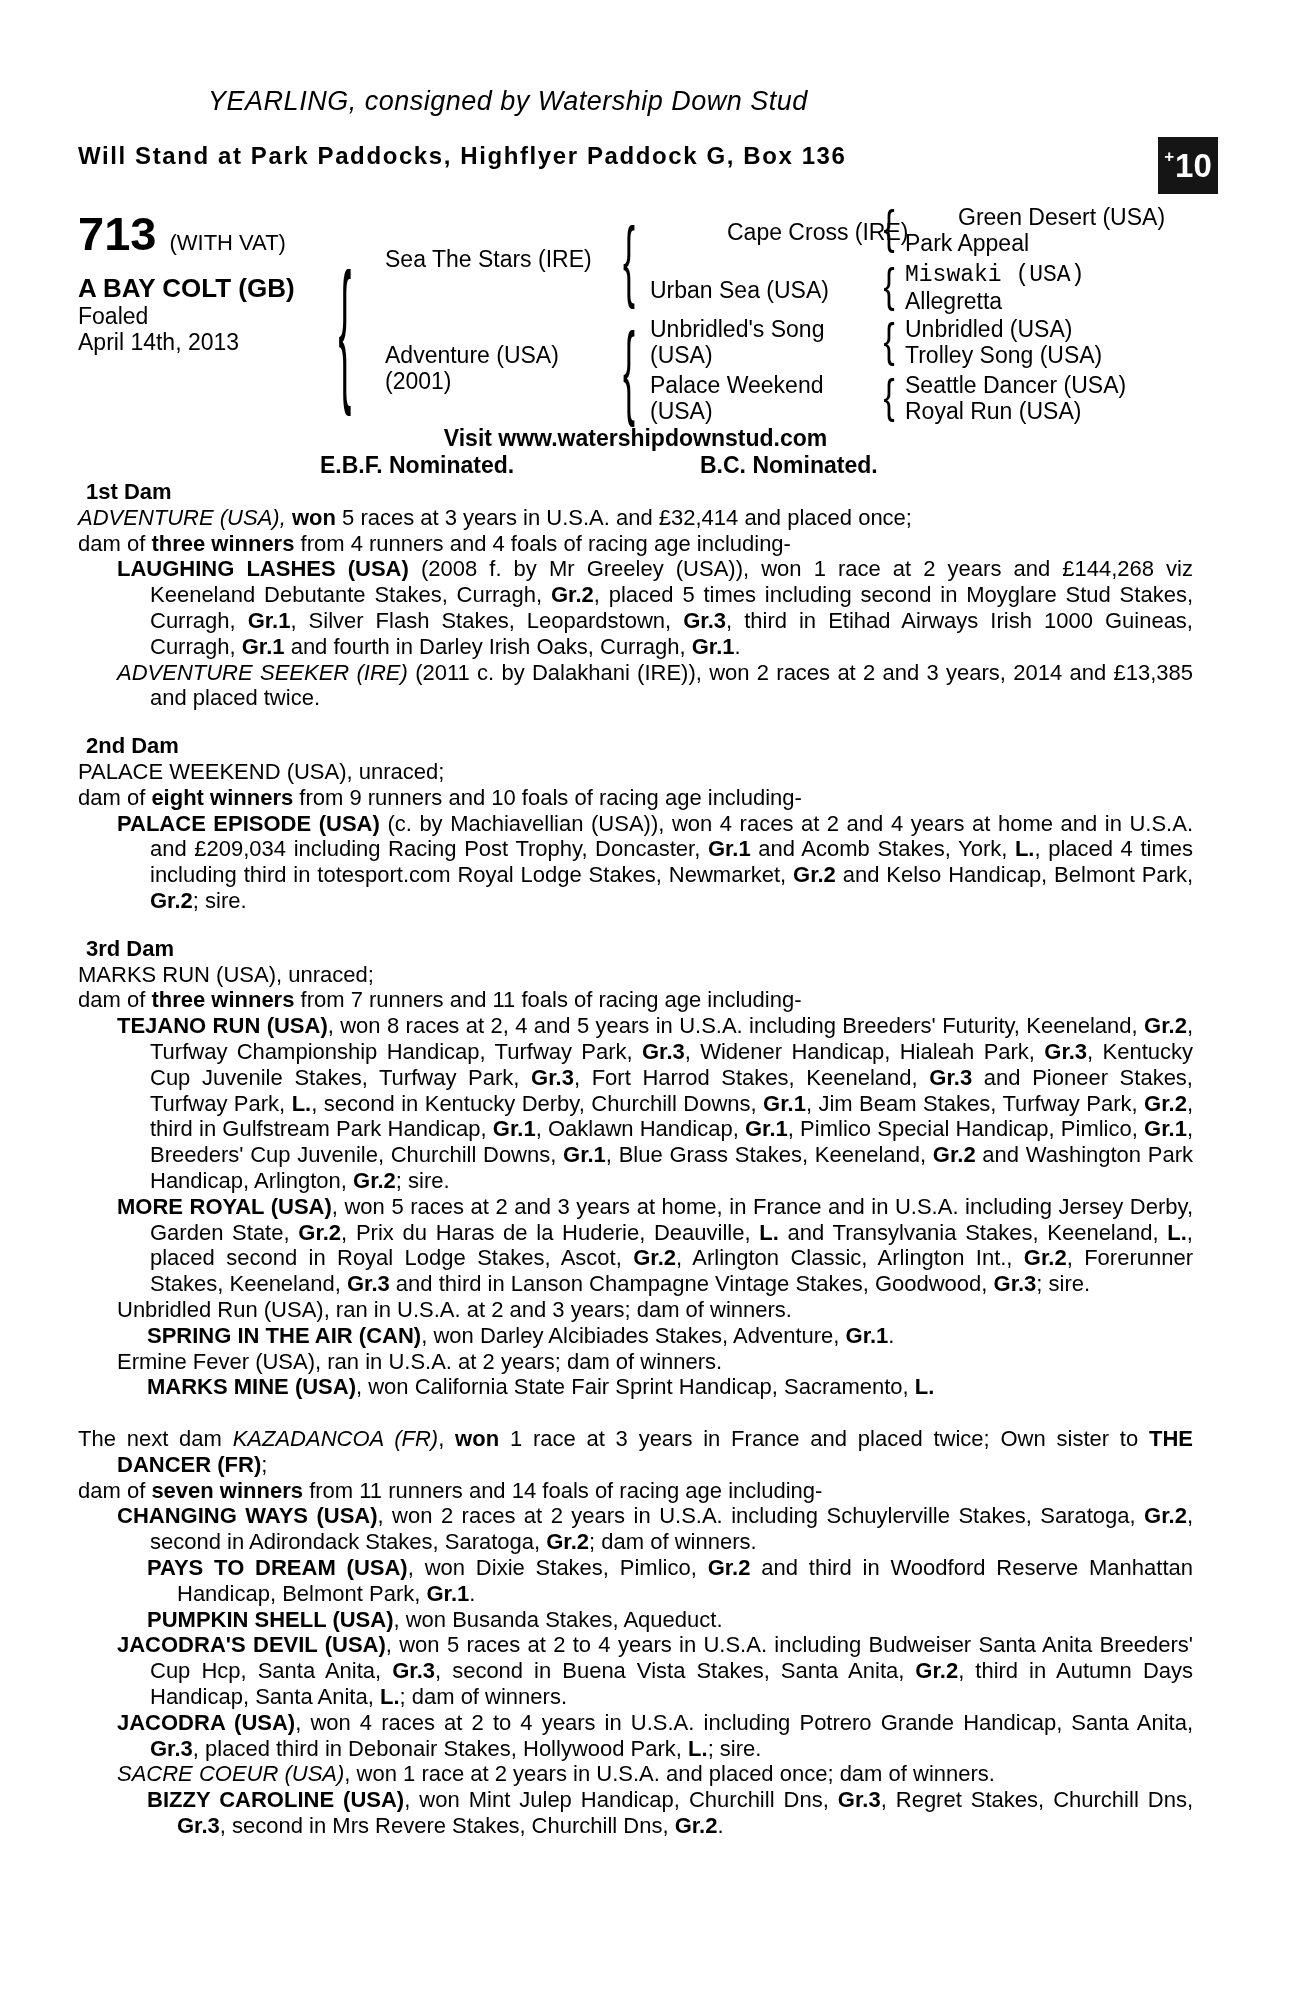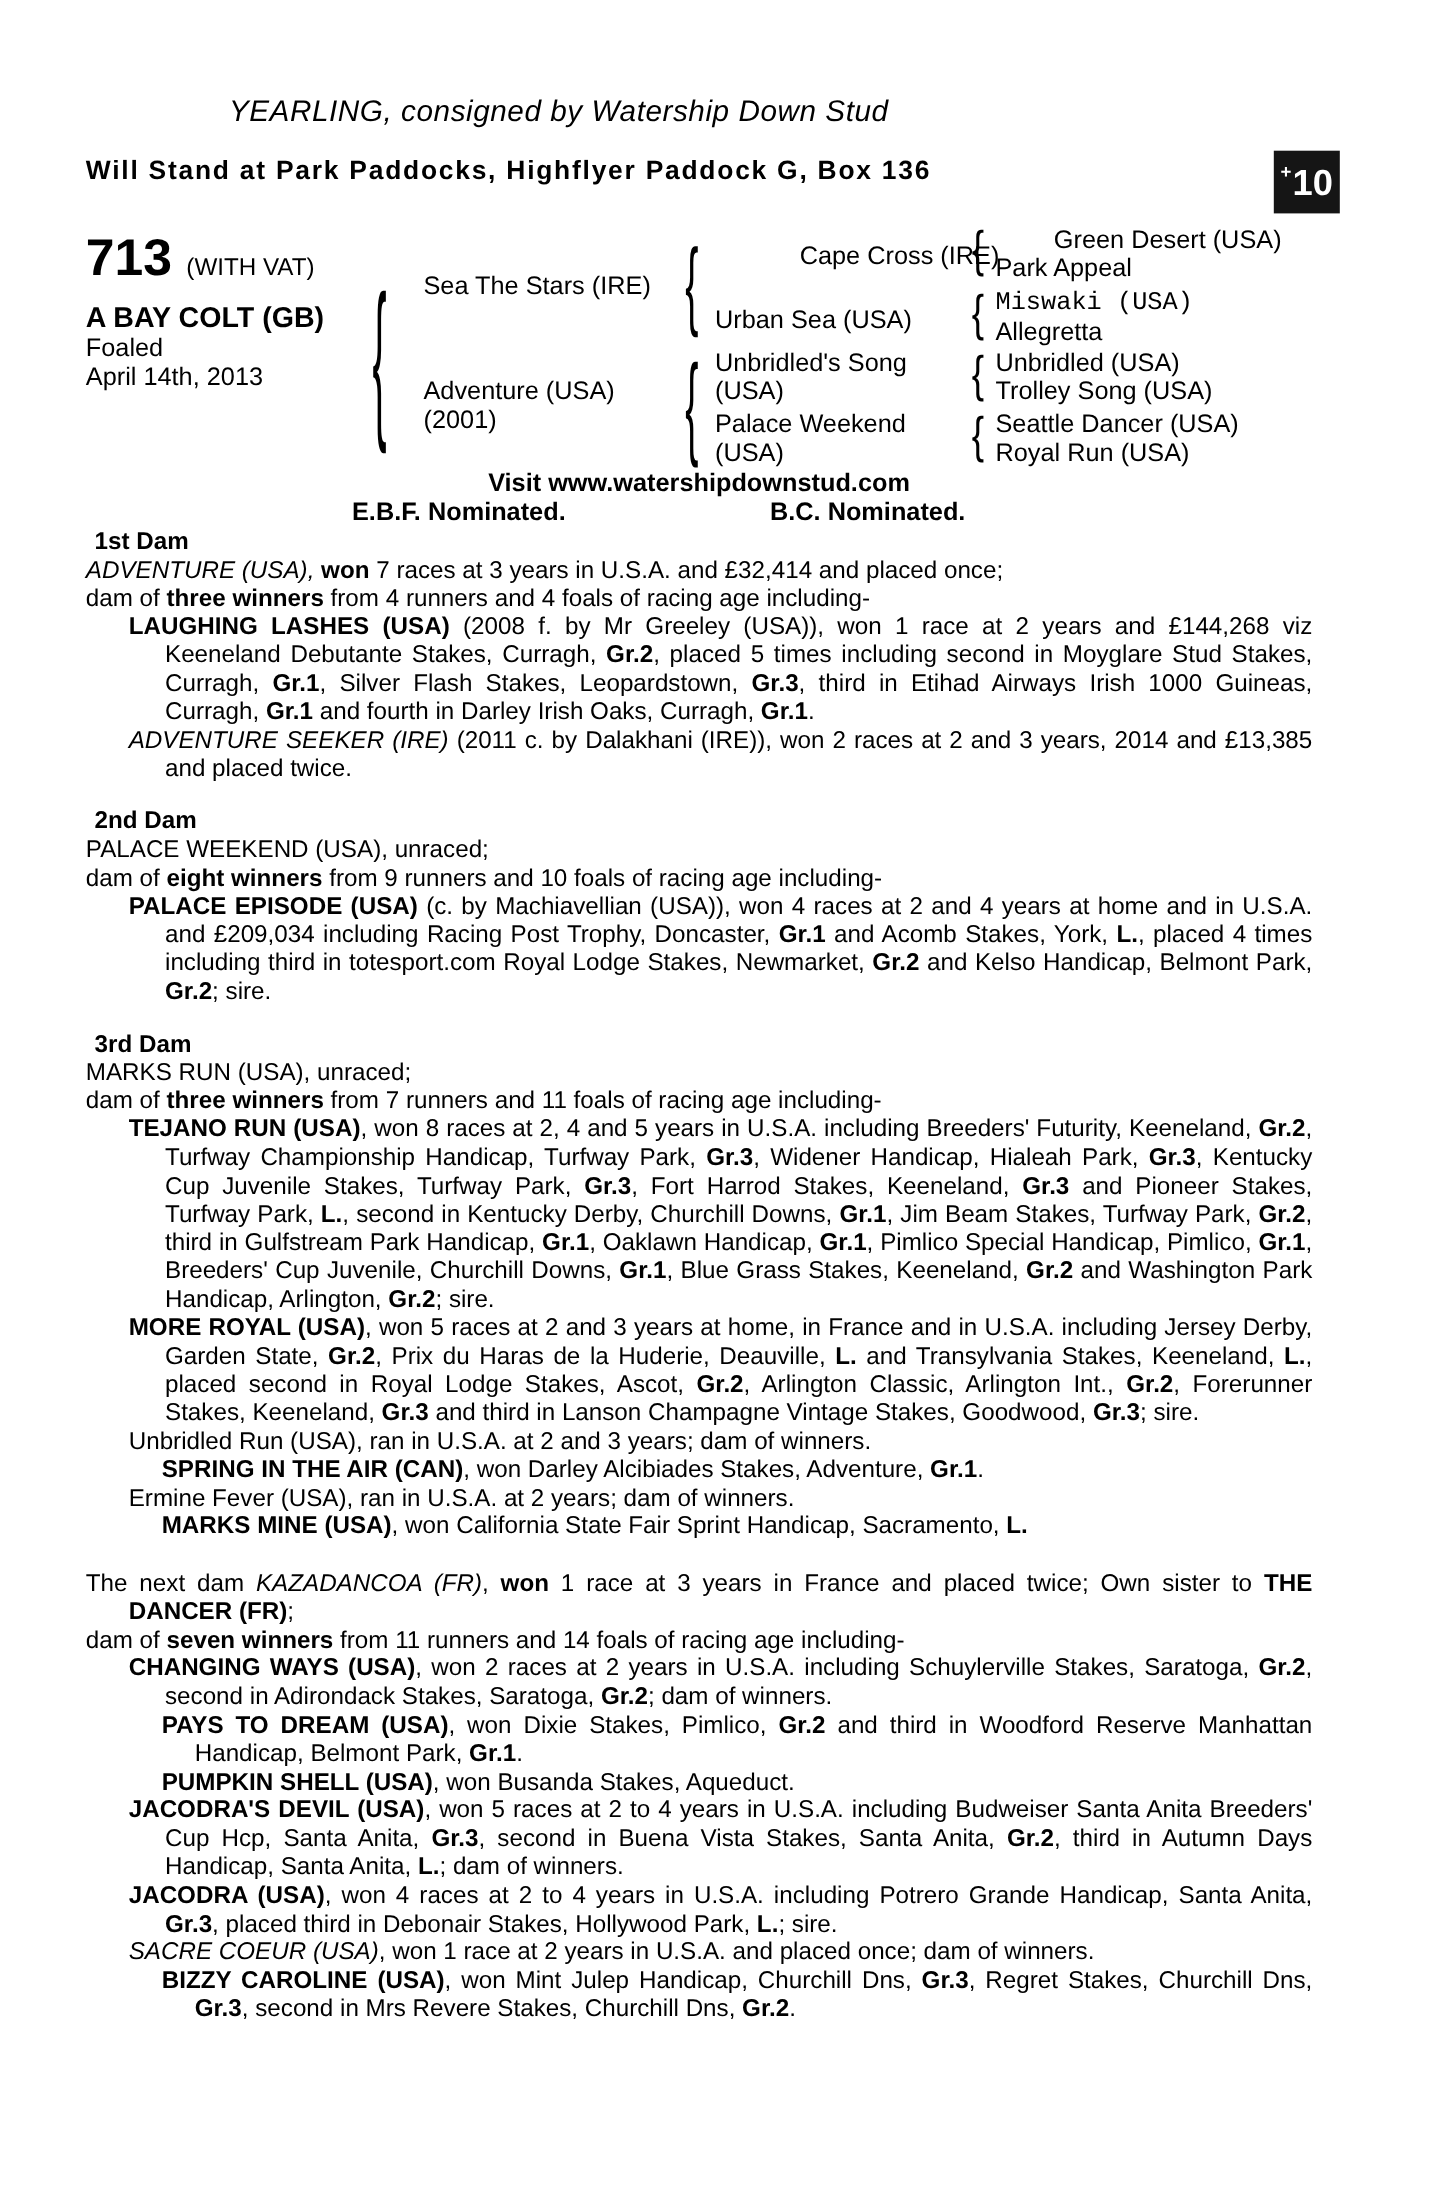--- a/index.html
+++ b/index.html
@@ -102,21 +102,21 @@
   <div class="ped" style="left:905px;top:374px;">Seattle Dancer (USA)</div>
   <div class="ped" style="left:905px;top:400px;">Royal Run (USA)</div>
 
   <div class="abs visit">Visit www.watershipdownstud.com</div>
   <span class="nom ebf">E.B.F. Nominated.</span>
   <span class="nom bc">B.C. Nominated.</span>
 
   <div class="abs body">
 
     <h3>1st Dam</h3>
-    <p class="para l0"><span class="i">ADVENTURE (USA),</span><span class=""> </span><span class="b ">won</span><span class=""> 7 races at 3 years in U.S.A. and £32,414 and placed once;</span></p>
+    <p class="para l0"><span class="i">ADVENTURE (USA),</span><span class=""> </span><span class="b ">won</span><span class=""> 5 races at 3 years in U.S.A. and £32,414 and placed once;</span></p>
     <p class="para l0"><span class="">dam of </span><span class="b ">three winners</span><span class=""> from 4 runners and 4 foals of racing age including-</span></p>
     <p class="para l1"><span class="b ">LAUGHING LASHES (USA)</span><span class=""> (2008 f. by Mr Greeley (USA)), won 1 race at 2 years and £144,268 viz Keeneland Debutante Stakes, Curragh, </span><span class="b ">Gr.2</span><span class="">, placed 5 times including second in Moyglare Stud Stakes, Curragh, </span><span class="b ">Gr.1</span><span class="">, Silver Flash Stakes, Leopardstown, </span><span class="b ">Gr.3</span><span class="">, third in Etihad Airways Irish 1000 Guineas, Curragh, </span><span class="b ">Gr.1</span><span class=""> and fourth in Darley Irish Oaks, Curragh, </span><span class="b ">Gr.1</span><span class="">.</span></p>
     <p class="para l1"><span class="i">ADVENTURE SEEKER (IRE)</span><span class=""> (2011 c. by Dalakhani (IRE)), won 2 races at 2 and 3 years, 2014 and £13,385 and placed twice.</span></p>
 
     <h3 class="gap">2nd Dam</h3>
     <p class="para l0"><span class="">PALACE WEEKEND (USA), unraced;</span></p>
     <p class="para l0"><span class="">dam of </span><span class="b ">eight winners</span><span class=""> from 9 runners and 10 foals of racing age including-</span></p>
     <p class="para l1"><span class="b ">PALACE EPISODE (USA)</span><span class=""> (c. by Machiavellian (USA)), won 4 races at 2 and 4 years at home and in U.S.A. and £209,034 including Racing Post Trophy, Doncaster, </span><span class="b ">Gr.1</span><span class=""> and Acomb Stakes, York, </span><span class="b ">L.</span><span class="">, placed 4 times including third in totesport.com Royal Lodge Stakes, Newmarket, </span><span class="b ">Gr.2</span><span class=""> and Kelso Handicap, Belmont Park, </span><span class="b ">Gr.2</span><span class="">; sire.</span></p>
 
     <h3 class="gap">3rd Dam</h3>

